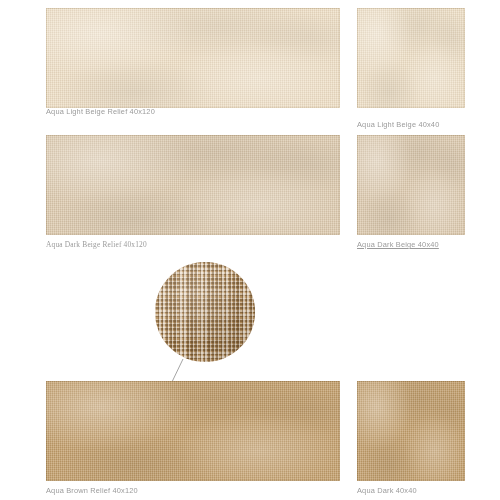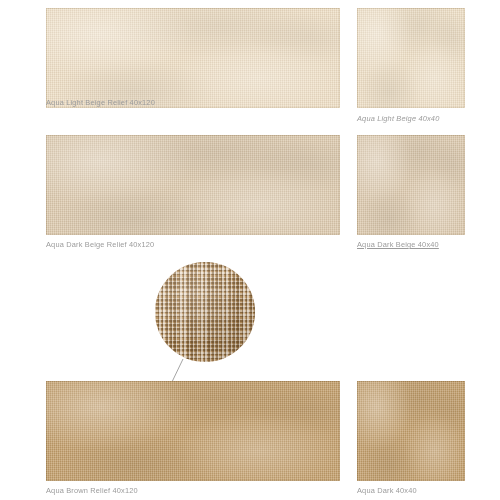--- a/index.html
+++ b/index.html
@@ -128,31 +128,31 @@
   }
 </style>
 </head>
 <body>
 
 <div id="catalog-sheet">
 
   <div class="tile-card" style="left:46px; top:8px; width:294px; height:100px;">
     <div class="tile-swatch" style="background:#efdfc5; box-shadow: inset 0 0 0 1px rgba(200,178,142,0.55);"></div>
   </div>
-  <div class="tile-caption" style="left:46px; top:98px;">Aqua Light Beige Relief 40x120</div>
+  <div class="tile-caption" style="left:46px; top:107px;">Aqua Light Beige Relief 40x120</div>
 
   <div class="tile-card" style="left:357px; top:8px; width:108px; height:100px;">
     <div class="tile-swatch" style="background:#efdfc5; box-shadow: inset 0 0 0 1px rgba(200,178,142,0.55);"></div>
   </div>
-  <div class="tile-caption" style="left:357px; top:114px;font-style:italic;">Aqua Light Beige 40x40</div>
+  <div class="tile-caption" style="left:357px; top:120px;">Aqua Light Beige 40x40</div>
 
   <div class="tile-card" style="left:46px; top:135px; width:294px; height:100px;">
     <div class="tile-swatch" style="background:#ddc9ad; box-shadow: inset 0 0 0 1px rgba(186,163,126,0.55);"></div>
   </div>
-  <div class="tile-caption" style="left:46px; top:240px;">Aqua Dark Beige Relief 40x120</div>
+  <div class="tile-caption" style="left:46px; top:240px;font-family:Liberation Serif, serif;">Aqua Dark Beige Relief 40x120</div>
 
   <div class="tile-card" style="left:357px; top:135px; width:108px; height:100px;">
     <div class="tile-swatch" style="background:#ddc9ad; box-shadow: inset 0 0 0 1px rgba(186,163,126,0.55);"></div>
   </div>
   <div class="tile-caption" style="left:357px; top:240px;text-decoration:underline;">Aqua Dark Beige 40x40</div>
 
   <div id="detail-magnifier" style="left:155px; top:262px; width:100px; height:100px; background:#c49c68;">
     <div class="magnifier-weave"></div>
     <div class="magnifier-shade"></div>
   </div>

